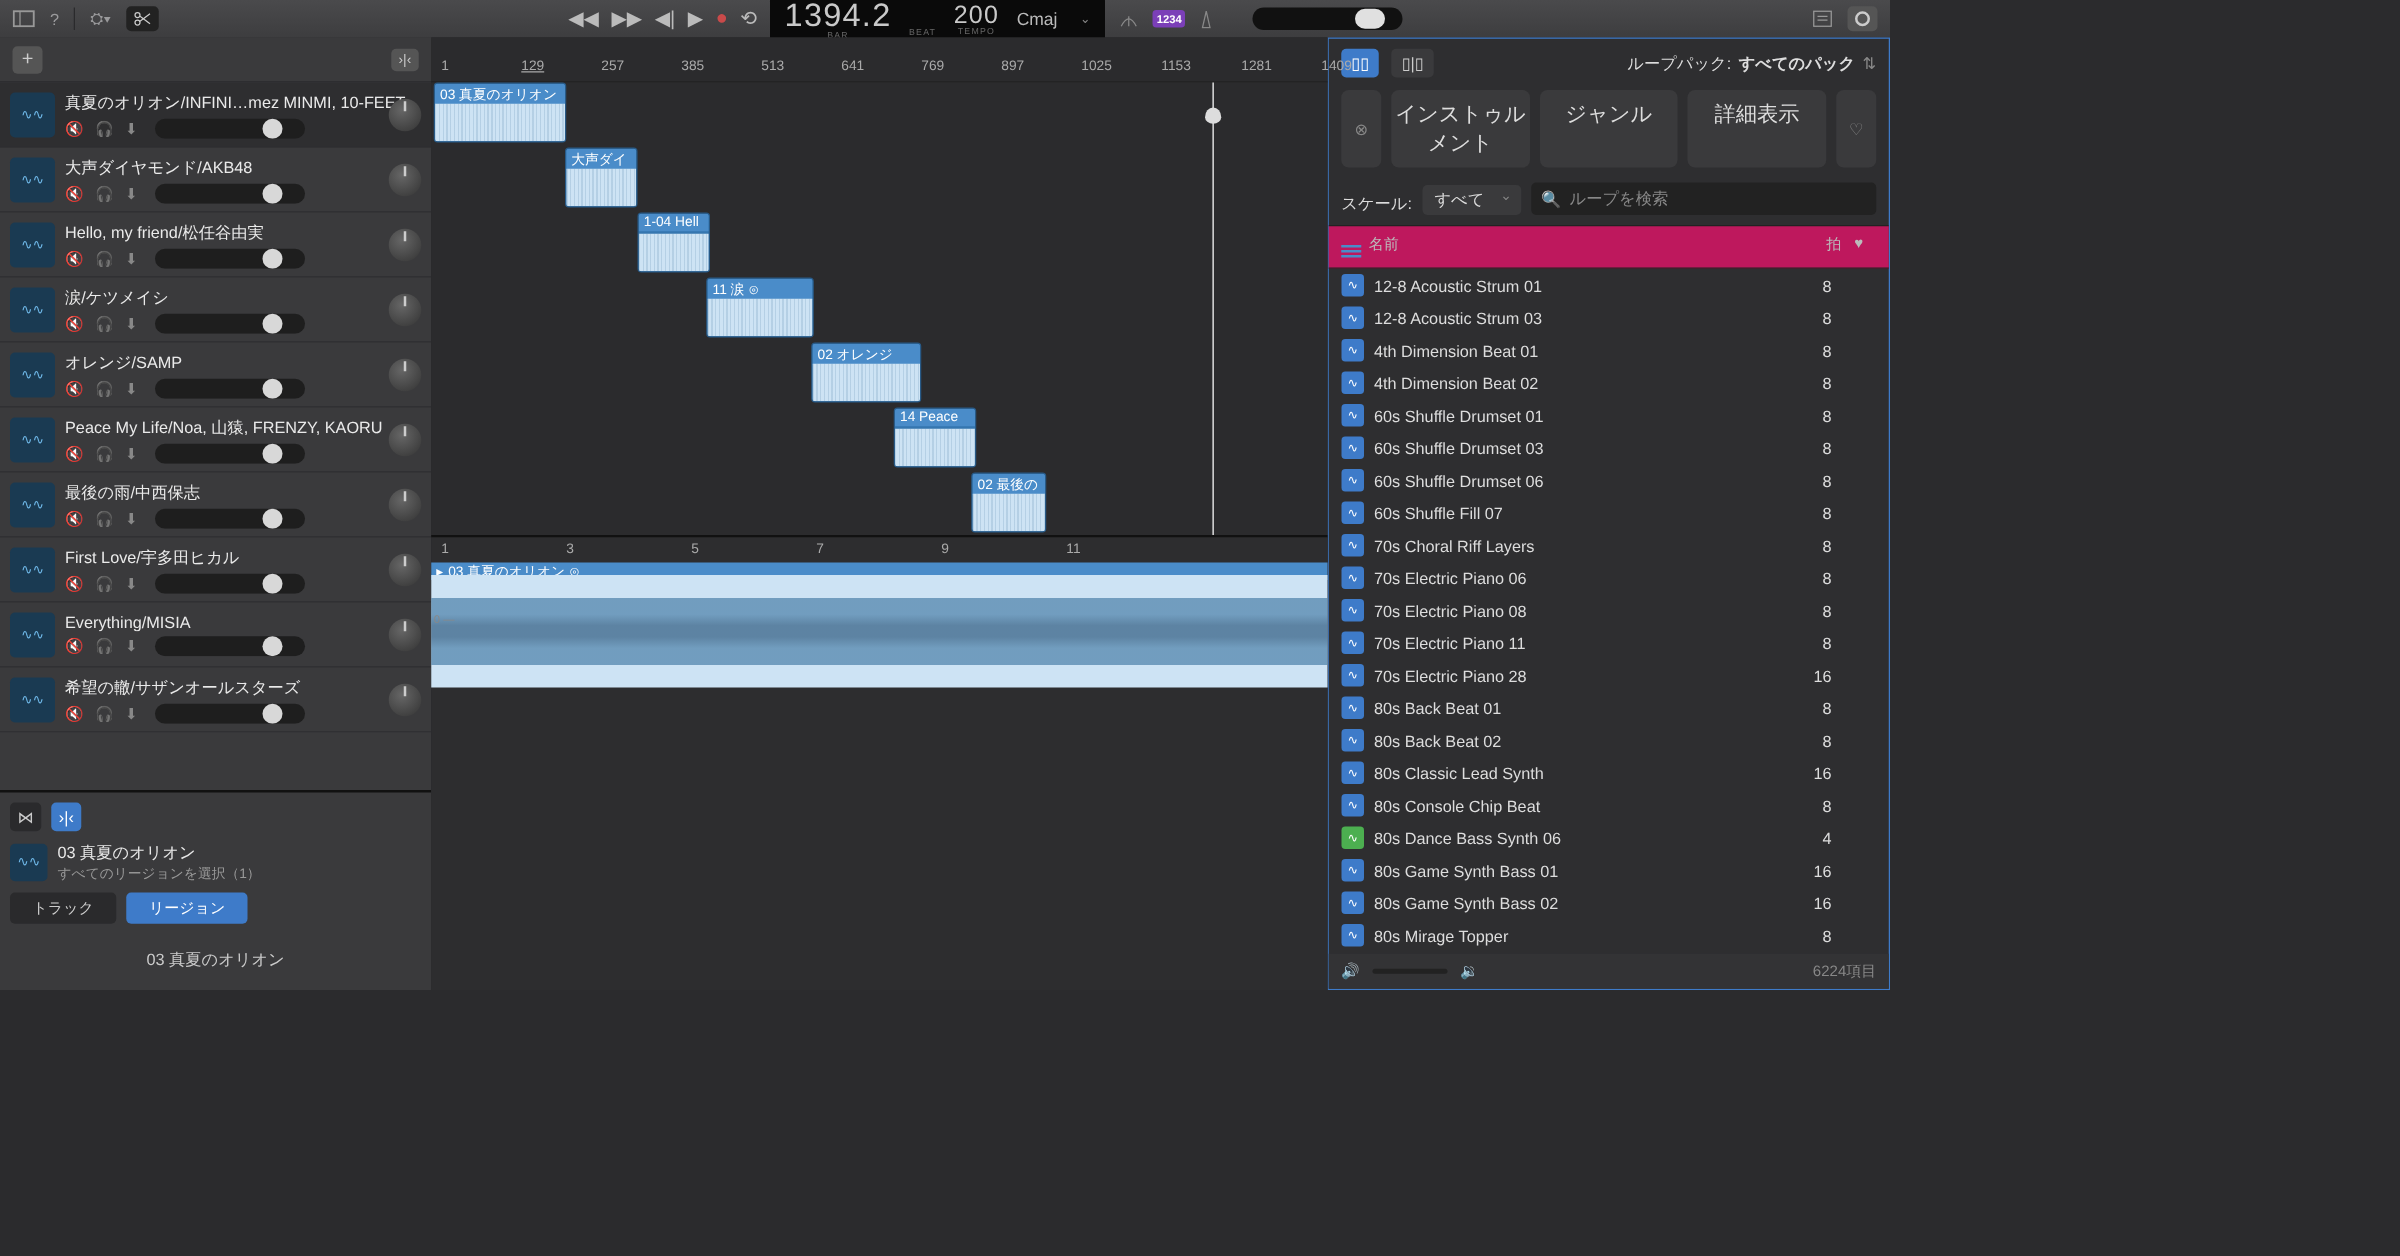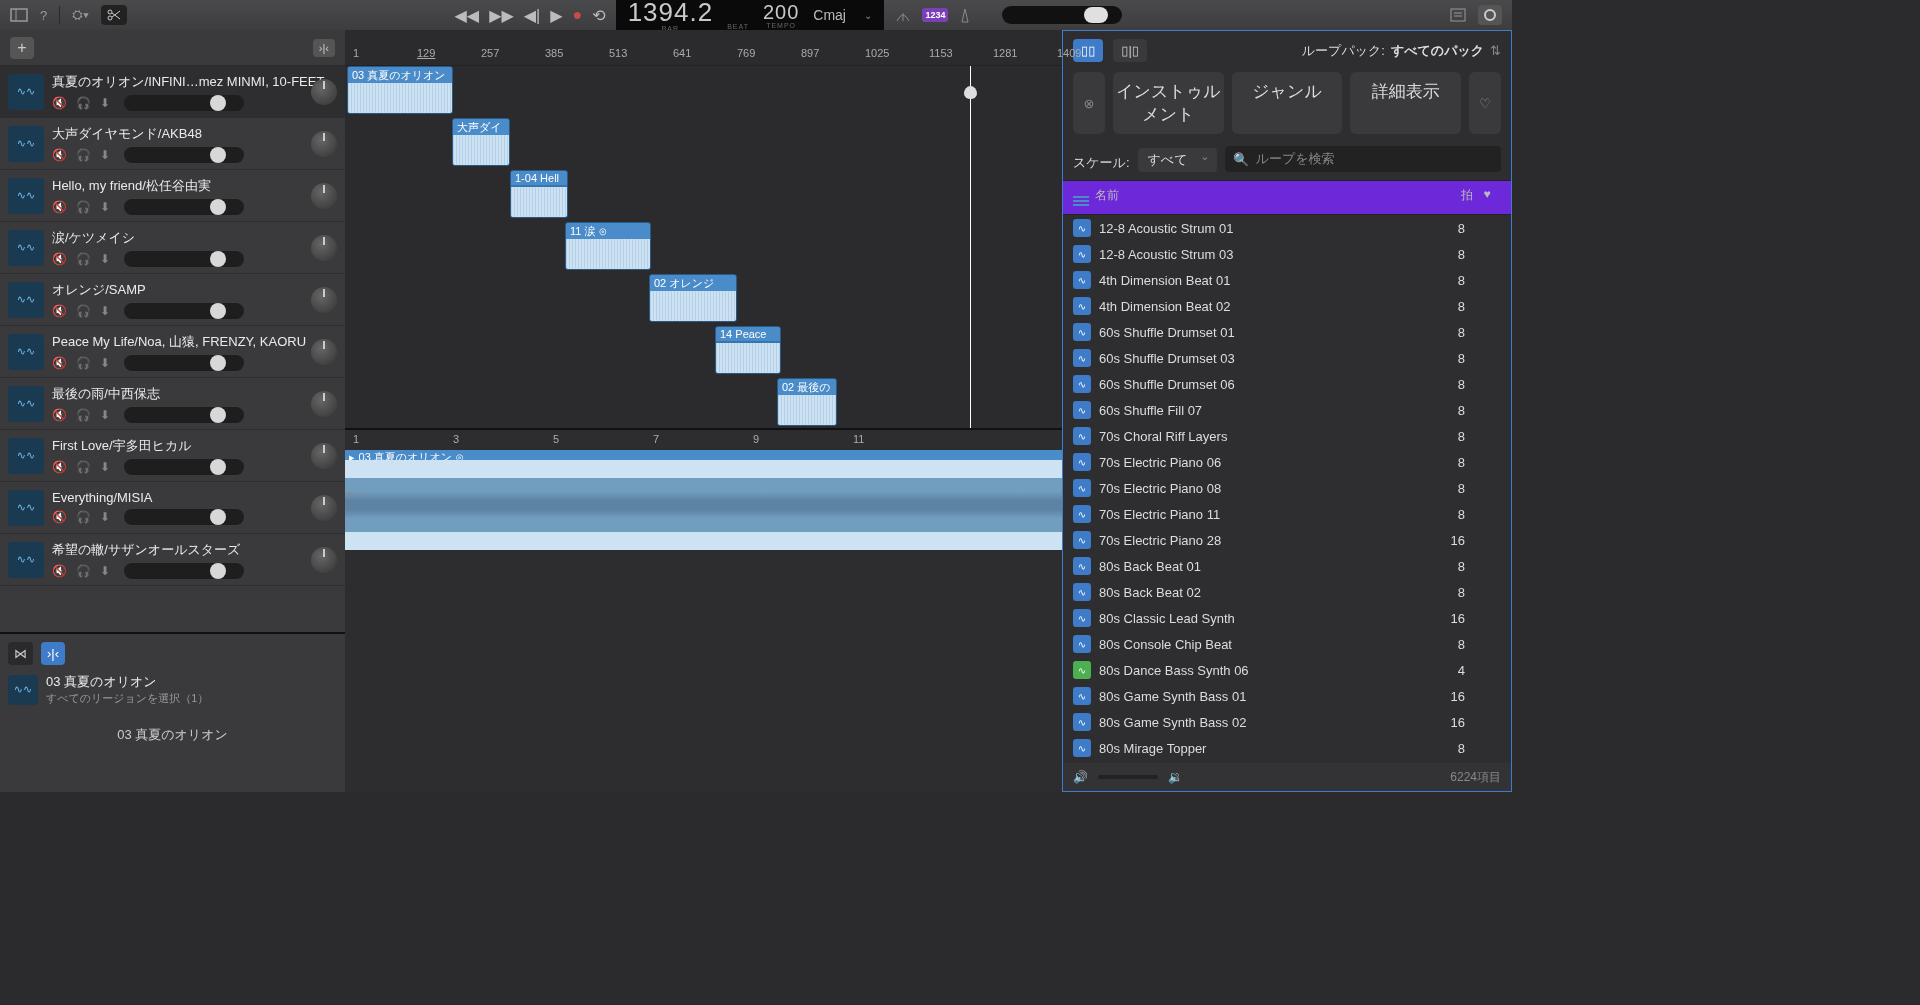--- a/index.html
+++ b/index.html
@@ -82,21 +82,21 @@
 .br-view { background: #3e7bc9; padding: 4px 8px; border-radius: 4px; color: #fff; font-size: 13px; }
 .br-view2 { background: #3a3a3c; padding: 4px 8px; border-radius: 4px; color: #ccc; }
 .br-pack { margin-left: auto; color: #ddd; font-size: 13px; display: flex; align-items: center; gap: 6px; }
 .br-filters { display: flex; gap: 8px; }
 .br-filter { flex: 1; background: #3a3a3c; padding: 8px 0; border-radius: 6px; text-align: center; color: #ddd; font-size: 17px; }
 .br-x, .br-heart { width: 32px; background: #3a3a3c; border-radius: 6px; display: flex; align-items: center; justify-content: center; color: #888; }
 .br-scale { display: flex; align-items: flex-end; gap: 8px; padding: 4px 10px 8px; }
 .br-select { background: #3a3a3c; padding: 3px 30px 3px 10px; border-radius: 4px; color: #ddd; font-size: 13px; position: relative; }
 .br-select::after { content: "⌄"; position: absolute; right: 8px; top: 2px; font-size: 11px; color: #888; }
 .br-search { flex: 1; background: #222; border-radius: 4px; padding: 4px 8px; color: #888; font-size: 13px; display: flex; align-items: center; gap: 6px; }
-.br-cols { display: flex; padding: 6px 10px; background: #6d28d9; color: #bbb; font-size: 12px; border-top: 1px solid #222; border-bottom: 1px solid #222; }
+.br-cols { display: flex; padding: 6px 10px; background: #be185d; color: #bbb; font-size: 12px; border-top: 1px solid #222; border-bottom: 1px solid #222; }
 .br-colname { flex: 1; }
 .br-colbeat { width: 36px; text-align: right; }
 .br-colfav { width: 28px; text-align: center; }
 .br-list { flex: 1; overflow-y: auto; }
 .br-row { display: flex; align-items: center; padding: 4px 10px; font-size: 13px; color: #ddd; gap: 8px; }
 .loop-icon { width: 18px; height: 18px; background: #3e7bc9; border-radius: 3px; display: flex; align-items: center; justify-content: center; font-size: 10px; color: #fff; }
 .loop-icon.green { background: #4caf50; }
 .br-foot { height: 28px; background: #333335; display: flex; align-items: center; padding: 0 10px; justify-content: space-between; color: #888; font-size: 12px; }
 .br-foot-sl { width: 60px; height: 4px; background: #222; border-radius: 2px; }
 .list-icon { width: 16px; height: 12px; display: inline-flex; flex-direction: column; gap: 2px; }
@@ -368,20 +368,24 @@
       </div>
       <div class="ed-info">
         <span class="track-icon" style="width:30px;height:30px">
             <span class="wave-icon">∿∿</span>
           </span>
         <div>
           <div style="color:#eaeaea">03 真夏のオリオン</div>
           <div class="ed-sub">すべてのリージョンを選択（1）</div>
         </div>
       </div>
+      <div class="ed-tabs">
+        <span class="ed-tab">トラック</span>
+        <span class="ed-tab active">リージョン</span>
+      </div>
       <div style="text-align:center;color:#ccc;margin-top:20px">03 真夏のオリオン</div>
     </div>
   </div>
 
   <div class="arrange">
     <div class="ruler" id="ruler">
         <span class="ruler-tick" style="left: 8px;">1</span>
         <span class="ruler-tick" style="left: 72px; text-decoration: underline;">129</span>
         <span class="ruler-tick" style="left: 136px;">257</span>
         <span class="ruler-tick" style="left: 200px;">385</span>

